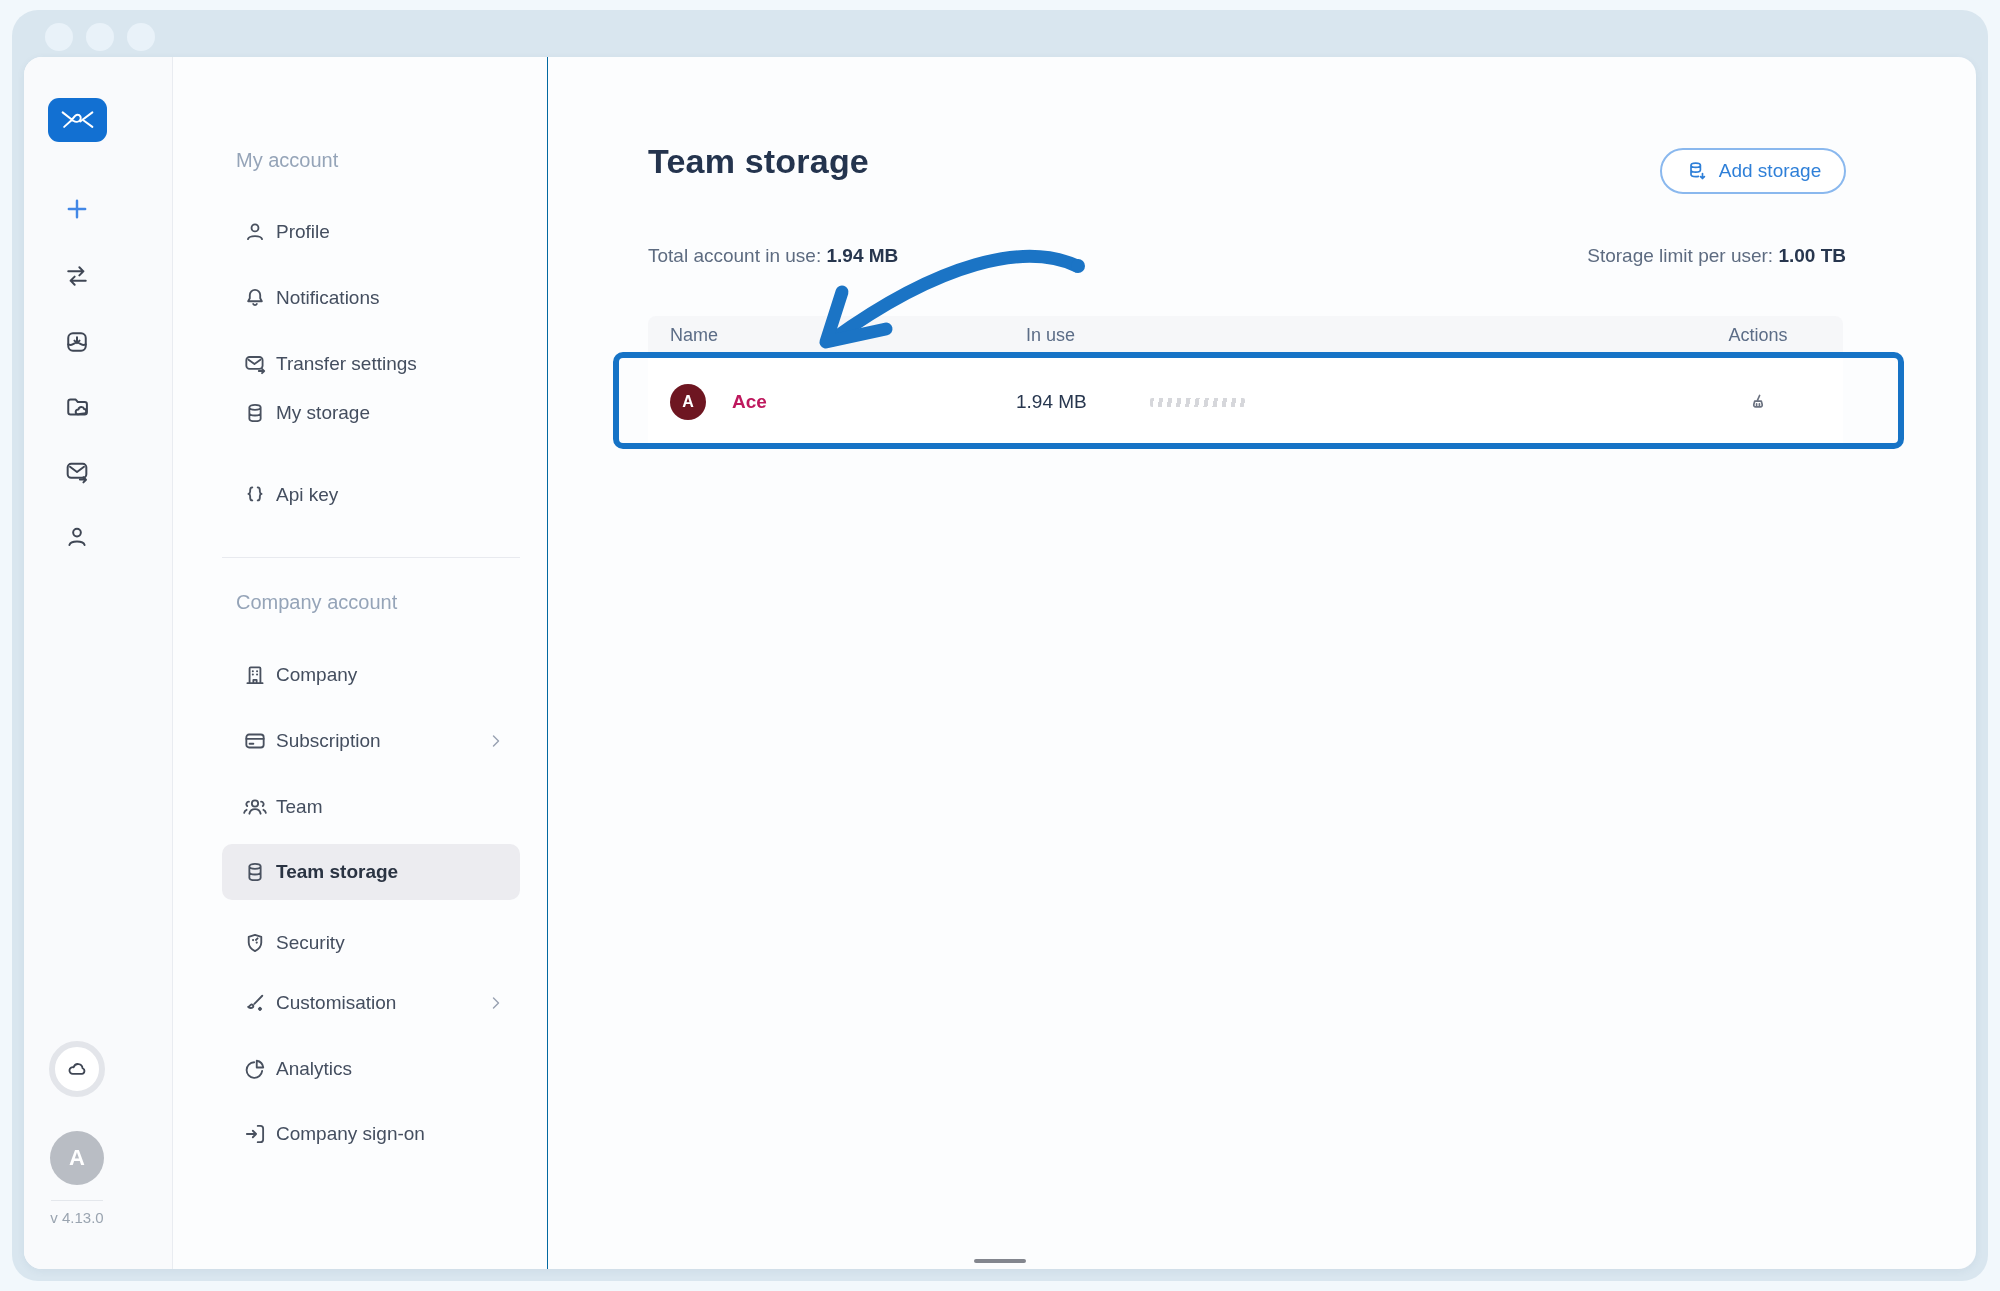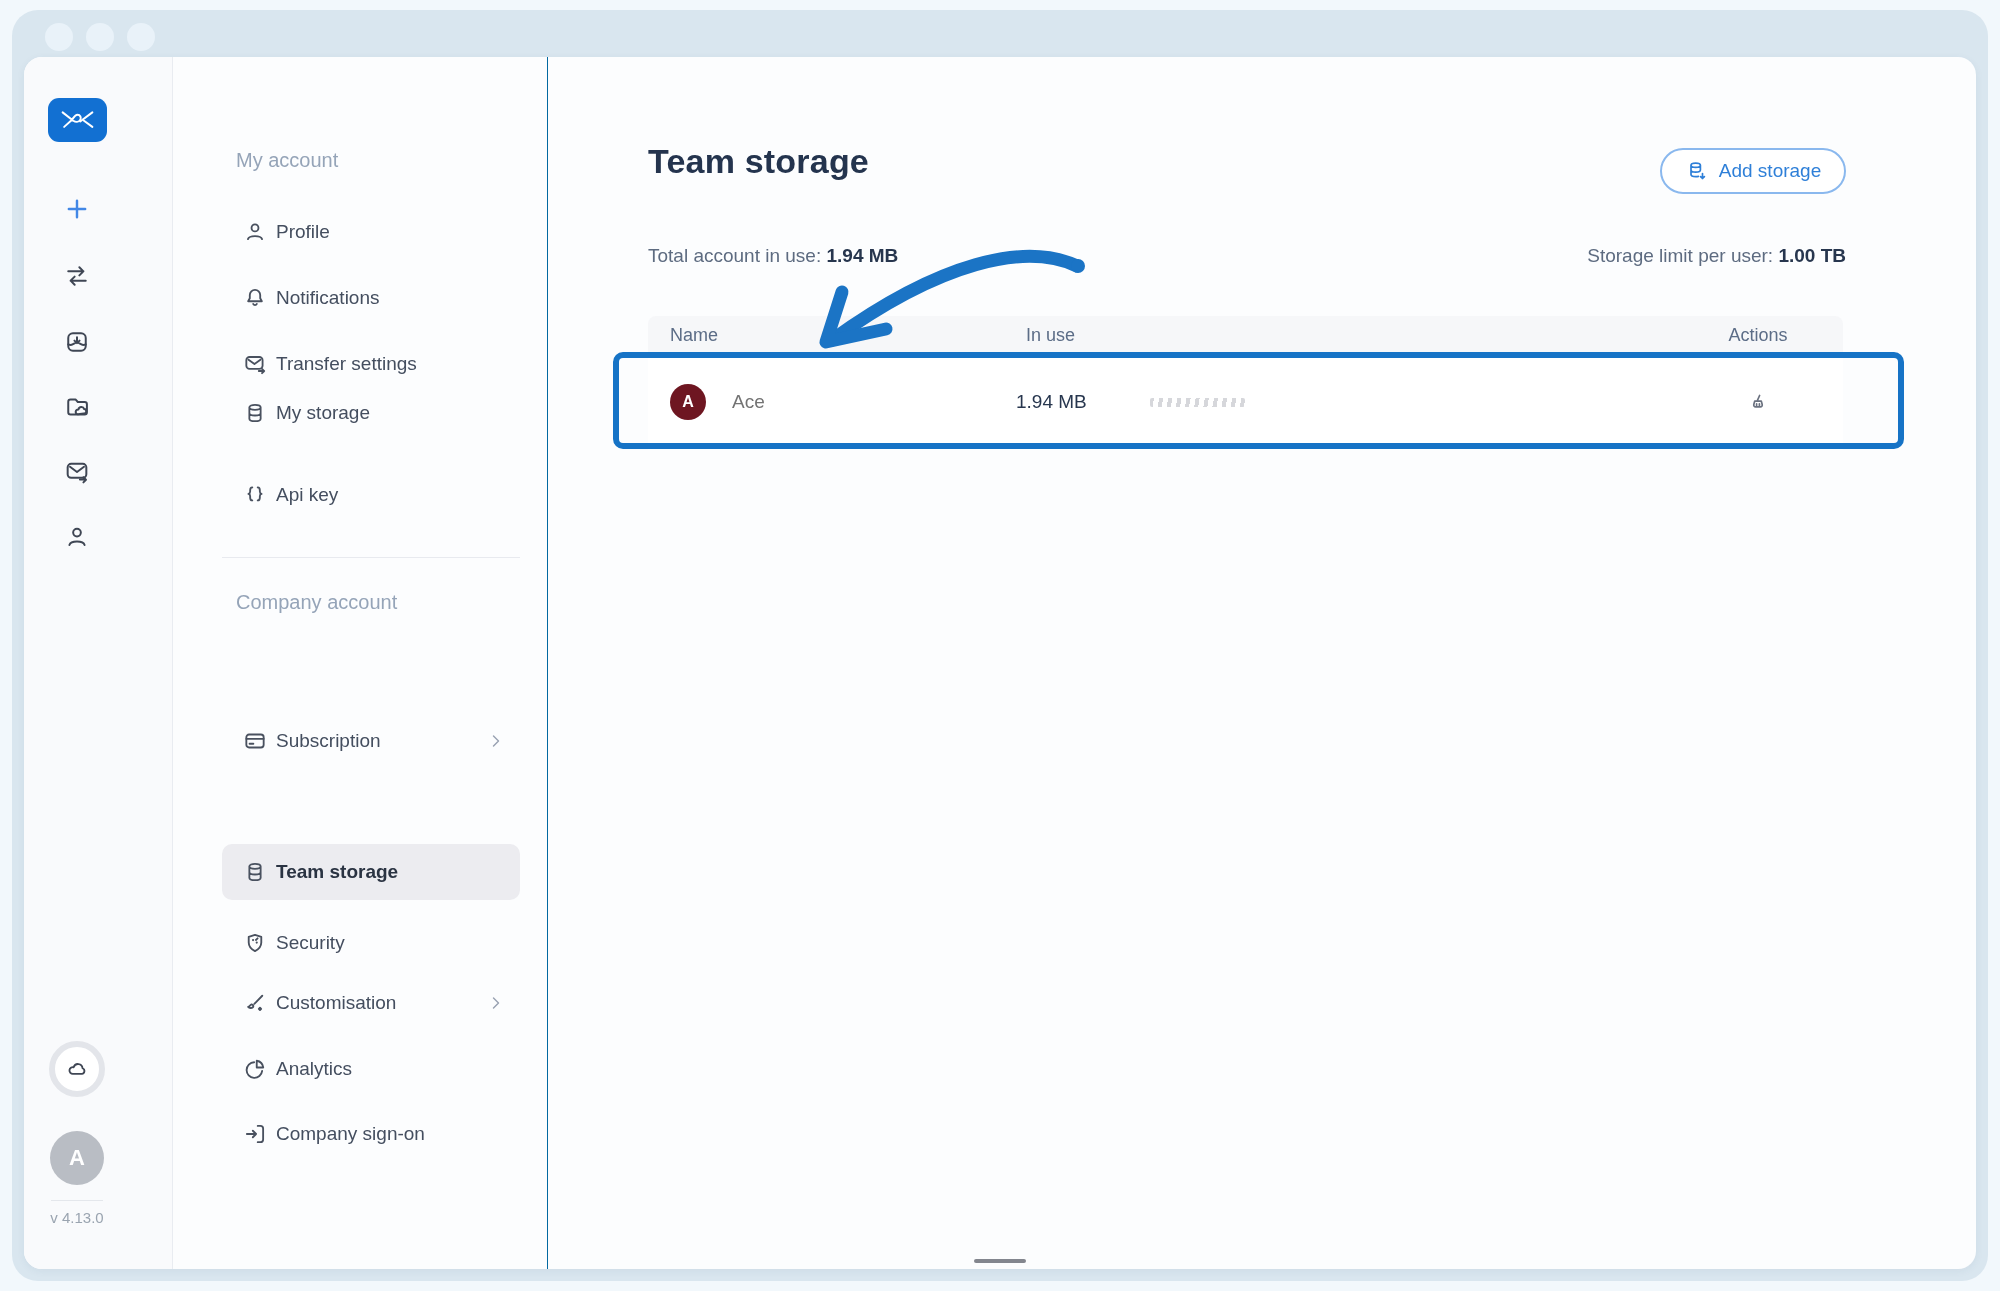--- a/index.html
+++ b/index.html
@@ -40,21 +40,21 @@
   .stat.right { right:130px; }
 
   .table { position:absolute; left:624px; top:259px; width:1195px; }
   .thead, .trow { display:grid; grid-template-columns:368px 134px 1fr 170px; align-items:center; }
   .thead { height:38px; background:#f6f7f9; border-radius:8px 8px 0 0; color:#5c6d87; font-size:18px;gap:10px; }
   .thead .c1 { padding-left:22px; }
   .thead .c4 { text-align:center; }
   .trow { height:96px; background:#fff; }
   .namecell { display:flex; align-items:center; gap:26px; padding-left:22px; }
   .row-avatar { width:36px; height:36px; border-radius:50%; background:#6e1621; color:#fff; font-size:16px; font-weight:700; display:flex; align-items:center; justify-content:center; }
-  .row-name { font-size:19px; font-weight:400; color:#737373; }
+  .row-name { font-size:19px; font-weight:700; color:#be185d; }
   .row-inuse { font-size:19px; color:#27364e; }
   .stripebar { width:95px; height:9px; border-radius:2px; background:repeating-linear-gradient(100deg,#d6d7db 0 4px,#ffffff 4px 9px); }
   .row-action { display:flex; justify-content:center; color:#6b7280; cursor:pointer; }
   .row-action svg { width:24px; height:24px; }
 
   .hlbox { position:absolute; left:589px; top:295px; width:1291px; height:97px; border:6px solid #1673c6; border-radius:10px; pointer-events:none; }
   .arrow-svg { position:absolute; left:756px; top:173px; width:330px; height:150px; pointer-events:none; }
   .handle { position:absolute; left:50%; bottom:6px; transform:translateX(-50%); width:52px; height:4px; border-radius:2px; background:#83868e; }
 
   svg.stroke { fill:none; stroke:currentColor; stroke-width:1.7; stroke-linecap:round; stroke-linejoin:round; }
@@ -155,29 +155,43 @@
     <div class="sideitem" style="top:410px">
       <svg class="stroke" viewBox="0 0 24 24">
           <path d="M9.5 5c-2 0-2 2-2 3s.5 2.5-1.5 3c2 .5 1.5 2 1.5 3s0 3 2 3M14.5 5c2 0 2 2 2 3s-.5 2.5 1.5 3c-2 .5-1.5 2-1.5 3s0 3-2 3"></path>
         </svg>
       <span>Api key</span>
     </div>
 
     <div class="side-div" style="top:500px"></div>
     <div class="sec-label" style="top:534px">Company account</div>
 
+    <div class="sideitem" style="top:590px">
+      <svg class="stroke" viewBox="0 0 24 24">
+          <path d="M7 19.5V6a1 1 0 0 1 1-1h8a1 1 0 0 1 1 1v13.5M5 19.5h14M10.5 19.5v-3h3v3"></path>
+          <path d="M10 8.5h.01M13.9 8.5h.01M10 11.5h.01M13.9 11.5h.01" stroke-width="1.9"></path>
+        </svg>
+      <span>Company</span>
+    </div>
     <div class="sideitem" style="top:656px">
       <svg class="stroke" viewBox="0 0 24 24">
           <rect x="4" y="6" width="16" height="12" rx="2.5"></rect>
           <path d="M4 10h16M7 14.5h3.5"></path>
         </svg>
       <span>Subscription</span>
       <svg class="stroke chev" viewBox="0 0 24 24">
           <path d="M9 6l6 6-6 6"></path>
         </svg>
+    </div>
+    <div class="sideitem" style="top:722px">
+      <svg class="stroke" viewBox="0 0 24 24">
+          <circle cx="12" cy="8.8" r="2.9"></circle>
+          <path d="M6.8 18.2c.6-3 2.7-4.3 5.2-4.3s4.6 1.3 5.2 4.3M17.6 7.1a2.3 2.3 0 0 1 1.6 4M6.4 7.1a2.3 2.3 0 0 0-1.6 4M19.8 14.6c1.3.5 2 1.5 2.2 2.9M4.2 14.6c-1.3.5-2 1.5-2.2 2.9"></path>
+        </svg>
+      <span>Team</span>
     </div>
     <div class="sideitem active" style="top:787px">
       <svg class="stroke" viewBox="0 0 24 24">
           <path d="M6.8 6.8c0-1.3 2.3-2.3 5.2-2.3s5.2 1 5.2 2.3M6.8 6.8v10.4c0 1.3 2.3 2.3 5.2 2.3s5.2-1 5.2-2.3V6.8M6.8 6.8c0 1.3 2.3 2.3 5.2 2.3s5.2-1 5.2-2.3M6.8 12c0 1.3 2.3 2.3 5.2 2.3s5.2-1 5.2-2.3"></path>
         </svg>
       <span>Team storage</span>
     </div>
     <div class="sideitem" style="top:858px">
       <svg class="stroke" viewBox="0 0 24 24">
           <path d="M12 4.5l5.8 1.9v5.2c0 3.8-2.3 6.2-5.8 7.9-3.5-1.7-5.8-4.1-5.8-7.9V6.4z"></path>

